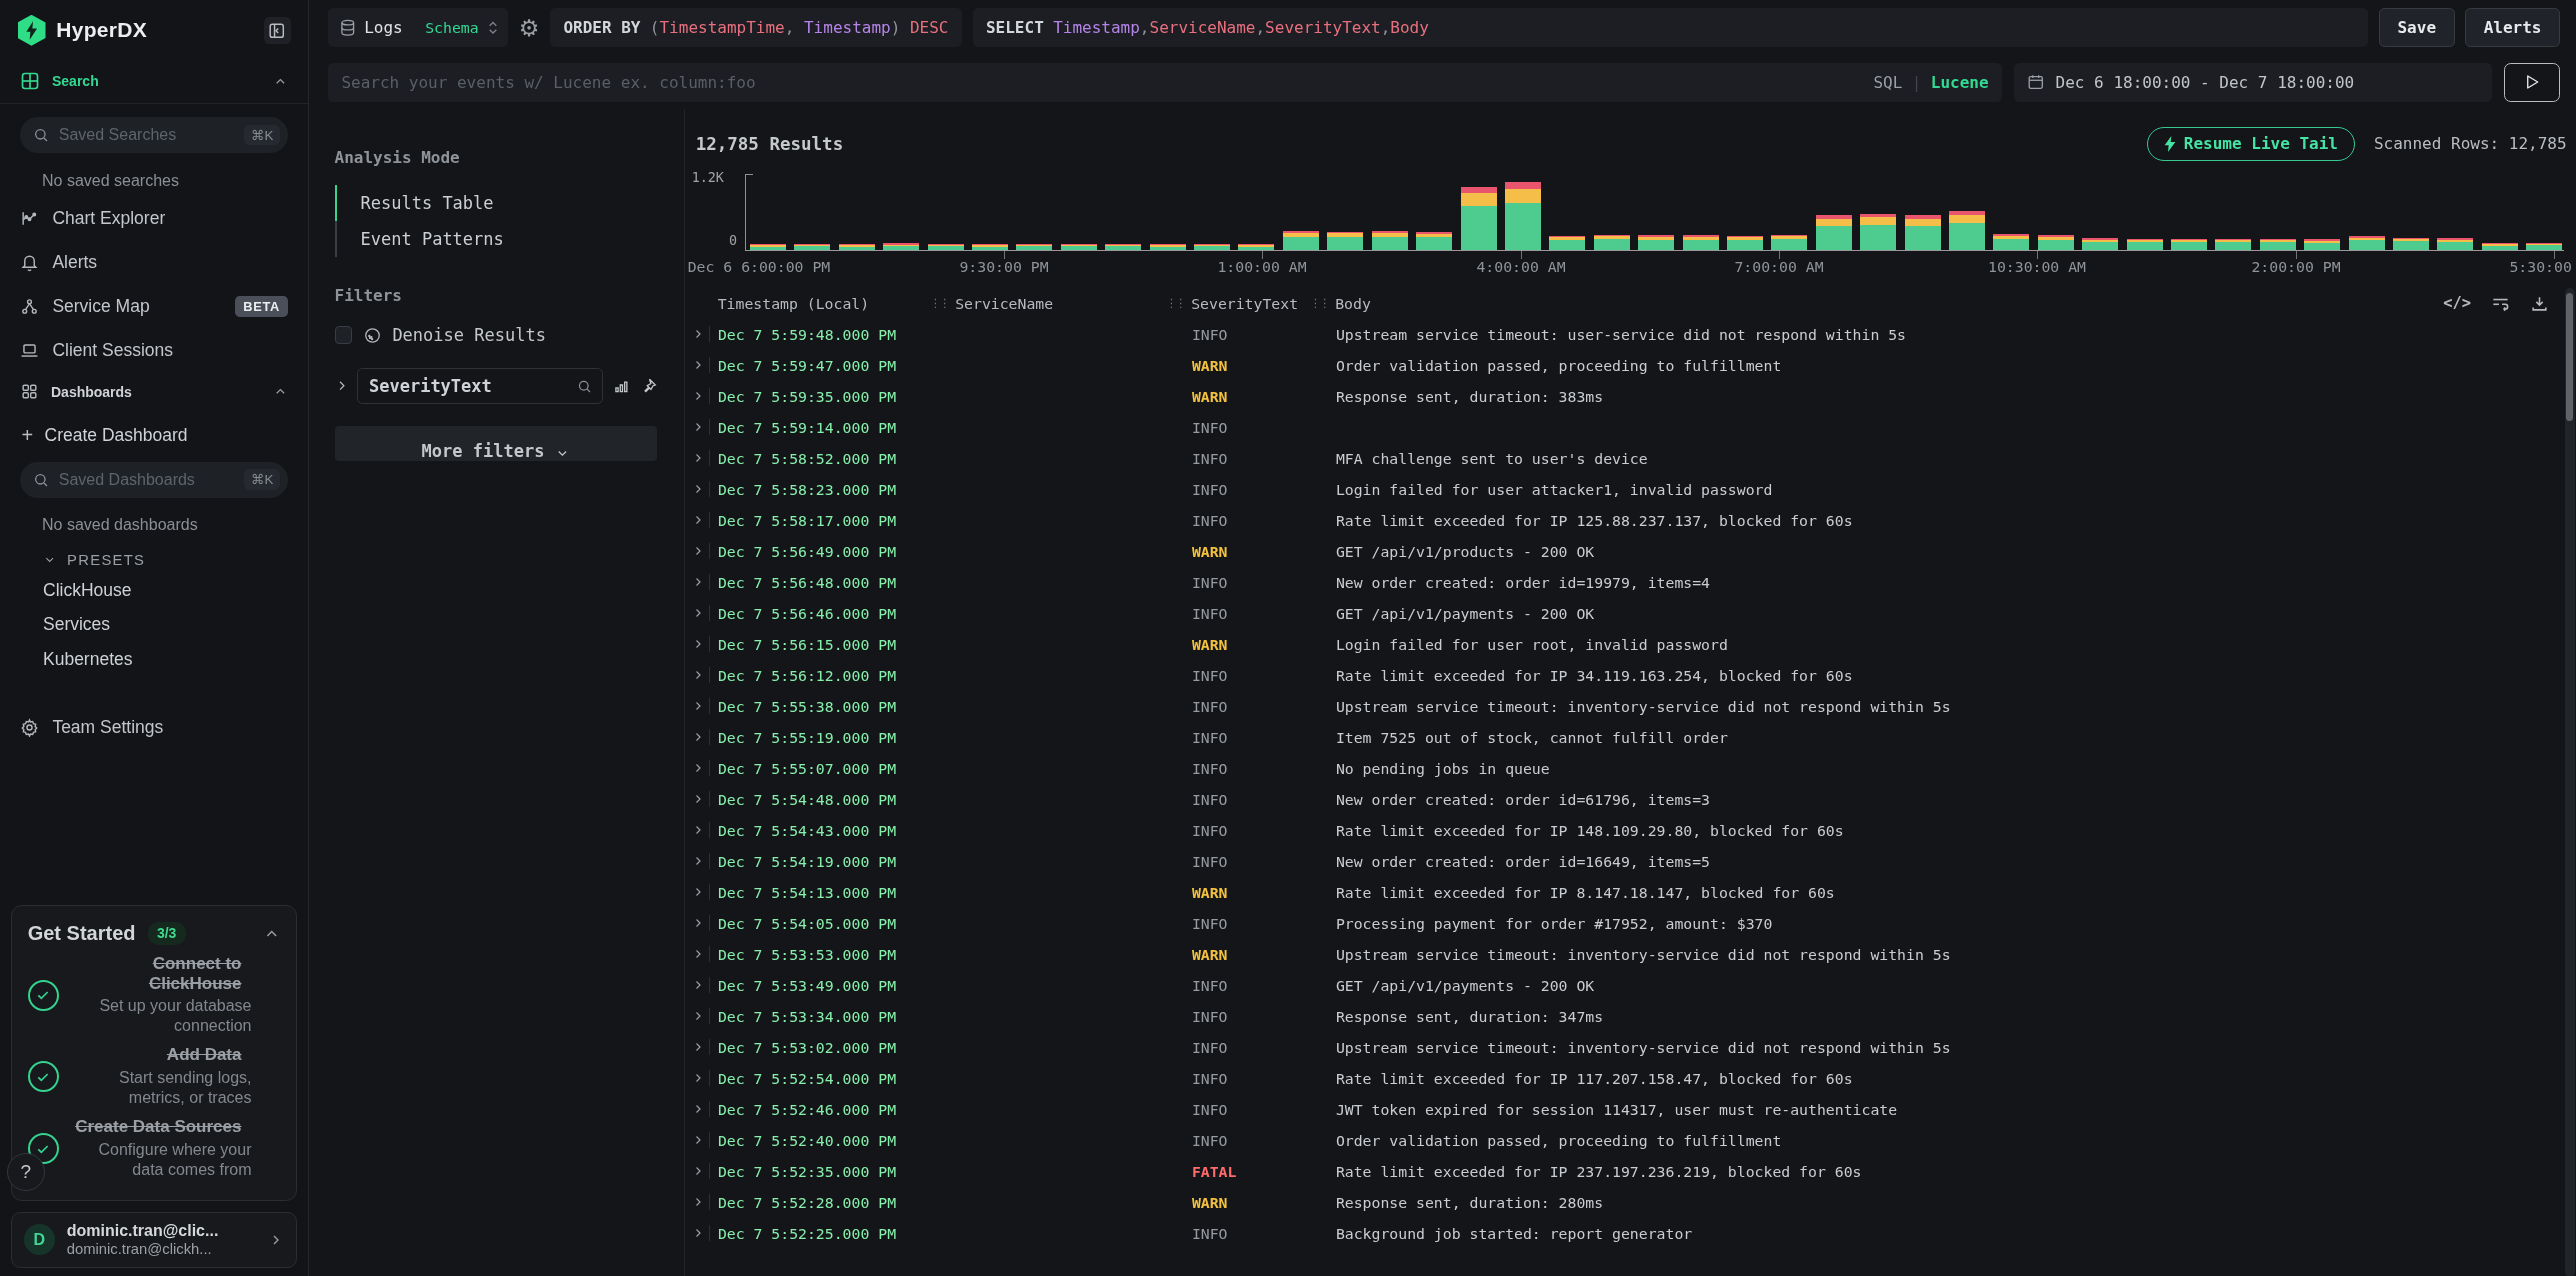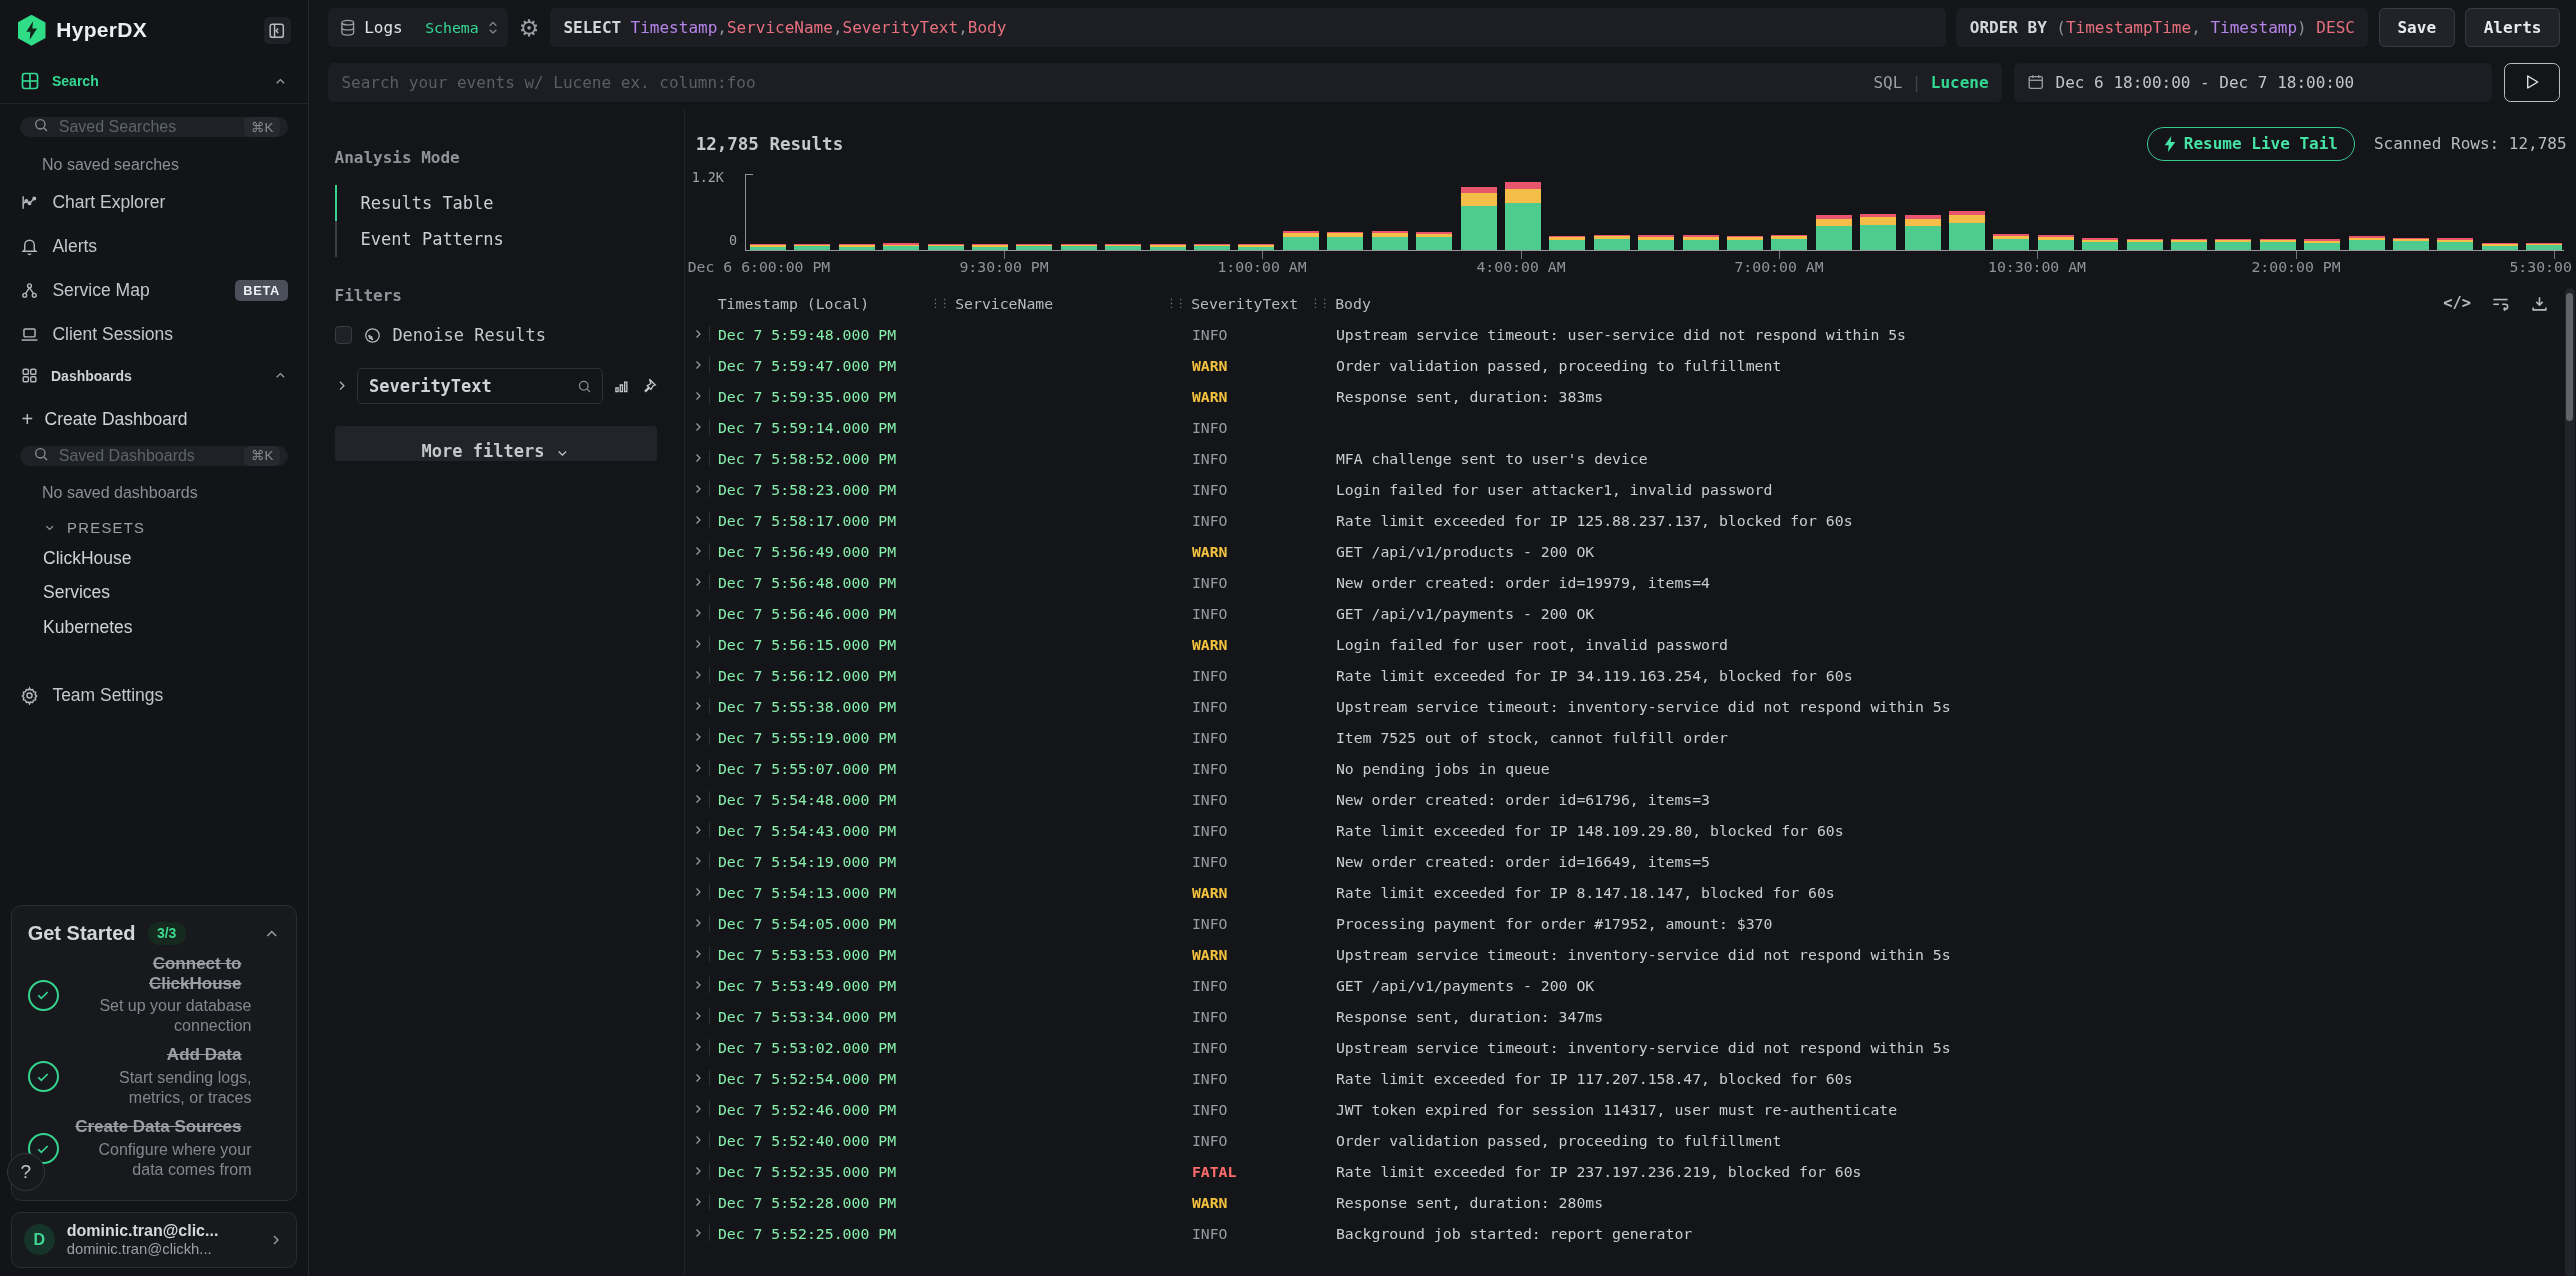--- a/index.html
+++ b/index.html
@@ -26,22 +26,22 @@
   .logo-hex { width: 28px; height: 31px; background: #2fdd87; clip-path: polygon(50% 0,100% 25%,100% 75%,50% 100%,0 75%,0 25%); display:flex; align-items:center; justify-content:center; }
   .brand { font-size: 21px; font-weight: 700; color: #eceef0; margin-left: 10.7px; letter-spacing: 0.3px; }
   .collapse-btn { margin-left: auto; background:#1f2126; border-radius:5.4px; padding:4.7px; }
   .sect-head { display:flex; align-items:center; padding: 13.4px 20px 12px 20px; }
   .sect-head .lbl { font-size: 14px; font-weight: 700; margin-left: 12px; }
   .sect-head.search-head .lbl { color: #33d993; }
   .sect-head.dash-head .lbl { color: #cfd3d7; }
   .sect-head .chev { margin-left: auto; }
   .hr { height: 0.7px; background: #212429; margin: 0 0 4px 0; }
   .pill {
-    margin: 9.4px 20px 4px 20px; height: 20px; background: #1e2126;
-    border-radius: 19px; display: flex; padding: 0 8px 0 13.4px;
+    margin: 9.4px 20px 4px 20px; height: 36px; background: #1e2126;
+    border-radius: 19px; display: flex; align-items: center; padding: 0 8px 0 13.4px;
   }
   .pill input { flex:1; background:transparent; border:none; outline:none; color:#9ba0a6; font-size:16px; font-family:"Liberation Sans",sans-serif; margin-left:9.4px; min-width:0;}
   .pill input::placeholder { color:#5e646b; }
   .kbd { background:#26292f; color:#878c93; font-size:13.4px; border-radius:5.4px; padding:2.7px 6.7px; }
   .empty-note { color:#8b9096; font-size:16px; padding: 14.8px 0 6.7px 42px; }
   .nav-item { display:flex; align-items:center; padding: 11.4px 20px; color:#c3c7cc; font-size:17.5px; }
   .nav-item .txt { margin-left: 13.4px; }
   .beta { margin-left:auto; background:#4a4f5a; color:#eceef1; font-size:12.8px; font-weight:700; padding:3.4px 8px; border-radius:4.7px; letter-spacing:0.7px; }
   .create-row { display:flex; align-items:center; padding: 10.7px 20px 5.4px 21.5px; color:#cfd3d7; font-size:17.5px; }
   .create-row .plus { font-size:20px; color:#b9bdc2; width:23px; }
@@ -344,27 +344,27 @@
           <path d="M4 12 c0 1.7 3.6 3 8 3 s8-1.3 8-3"></path>
         </svg>
       <span class="src-lbl">Logs</span>
       <span class="schema-lbl">Schema</span>
       <svg width="12" height="17.5" viewBox="0 0 18 26" fill="none" stroke="#7d828a" stroke-width="2">
           <path d="M4 10 l5-5 5 5"></path>
           <path d="M4 16 l5 5 5-5"></path>
         </svg>
     </div>
     <span class="gear glyph">⚙</span>
+    <div class="box order-box">
+      <span class="kw">ORDER BY</span>
+      <span id="order-by-expr"><span class="tok-dim">(</span><span class="tok-salmon">TimestampTime</span><span class="tok-dim">, </span><span class="tok-purple">Timestamp</span><span class="tok-dim">)</span><span class="tok-salmon"> DESC</span></span>
+    </div>
     <div class="box query-box">
       <span class="kw">SELECT</span>
       <span id="query-field-list"><span class="tok-purple">Timestamp</span><span class="tok-dim">,</span><span class="tok-salmon">ServiceName</span><span class="tok-dim">,</span><span class="tok-salmon">SeverityText</span><span class="tok-dim">,</span><span class="tok-salmon">Body</span></span>
-    </div>
-    <div class="box order-box">
-      <span class="kw">ORDER BY</span>
-      <span id="order-by-expr"><span class="tok-dim">(</span><span class="tok-salmon">TimestampTime</span><span class="tok-dim">, </span><span class="tok-purple">Timestamp</span><span class="tok-dim">)</span><span class="tok-salmon"> DESC</span></span>
     </div>
     <button class="btn">Save</button>
     <button class="btn">Alerts</button>
   </div>
 
   <div class="toprow2">
     <div class="box search-box">
       <input placeholder="Search your events w/ Lucene ex. column:foo" style="">
       <span class="sql-lucene">
         <span class="sql-lbl">SQL</span>

